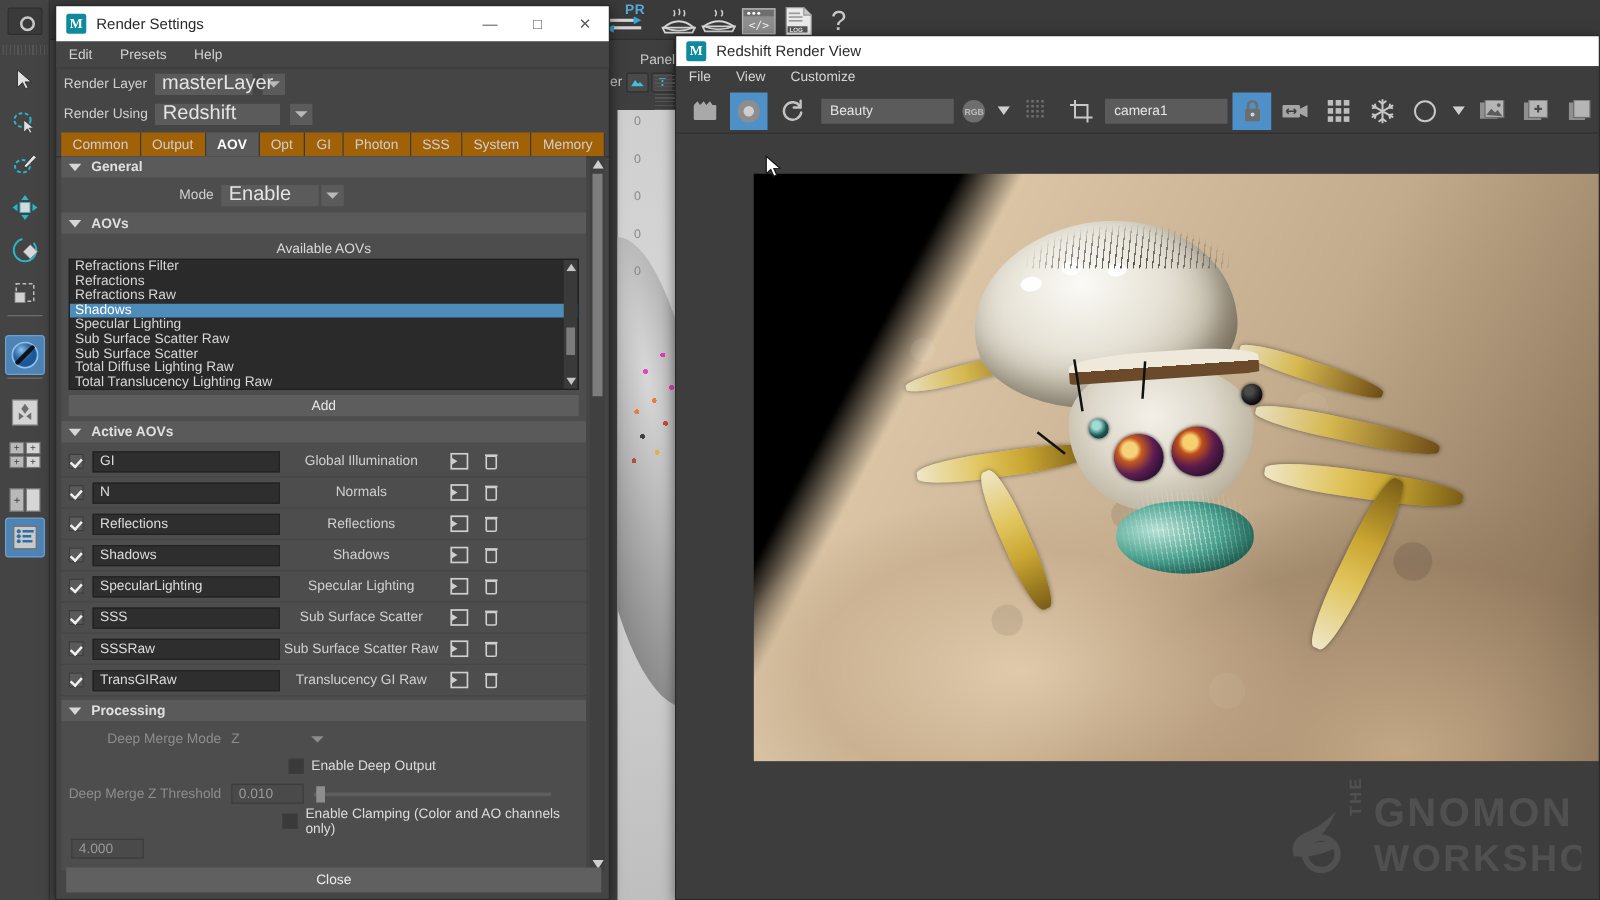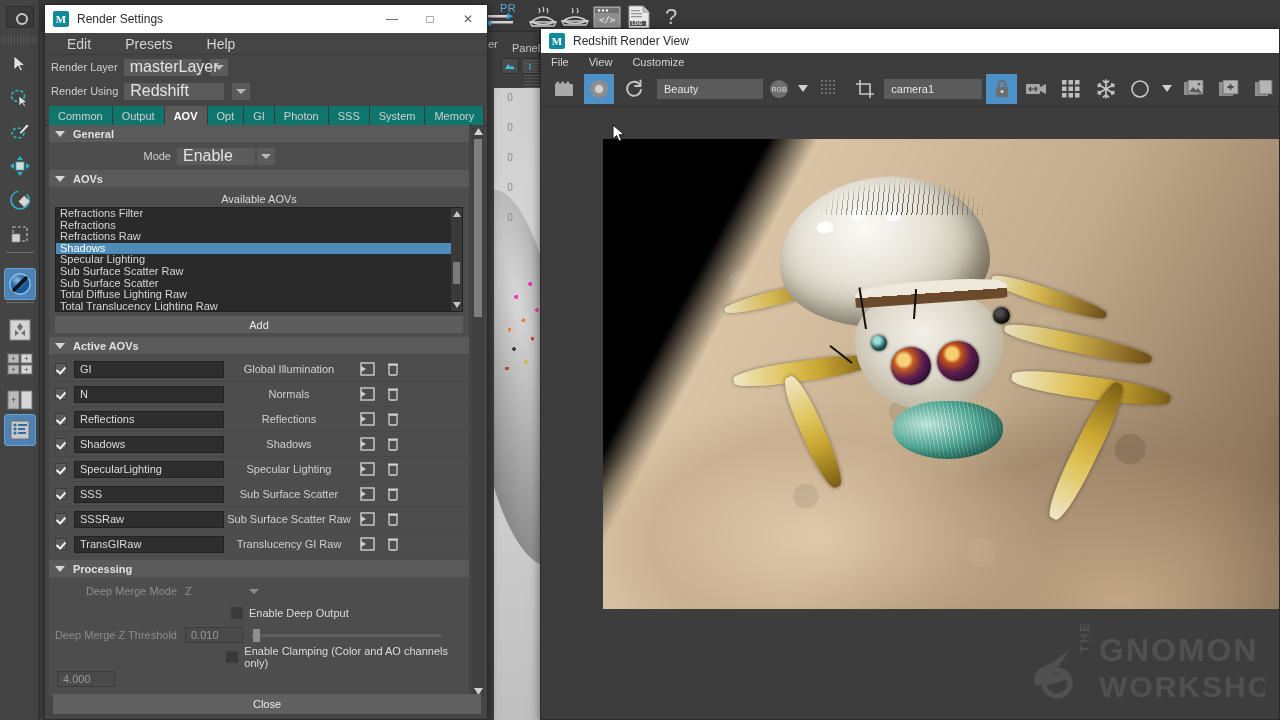--- a/index.html
+++ b/index.html
@@ -46,21 +46,21 @@
   }
   .tool-sep {
     position:absolute; left:6px; width:28px; height:1px; background:#6d6d6d;
   }
 
   
   .topbar-icons { position:absolute; left:482px; top:0; height:32px; }
   .tbi { position:absolute; top:3px; width:30px; height:27px;
          display:flex; align-items:center; justify-content:center; }
   .pr-label { position:absolute; left:500px; top:2px; font-size:11px;
-              color:#55a8d8; font-weight:normal; letter-spacing:.5px; }
+              color:#55a8d8; font-weight:bold; letter-spacing:.5px; }
   .pr-arrows { position:absolute; left:485px; top:14px; width:36px; height:14px; }
 
   
   .panel-strip {
     position:absolute; left:486px; top:32px; width:54px; height:688px;
     background:#3f3f3f; border-right:1px solid #2e2e2e;
   }
   .panel-menu-txt {
     position:absolute; font-size:11px; color:#c9c9c9;
   }
@@ -120,21 +120,21 @@
   .rs-title-text { margin-left:8px; font-size:12px; color:#2a2a2a; }
   .win-ctrls { position:absolute; right:0; top:0; height:28px; display:flex; }
   .win-ctrl {
     width:38px; height:28px; display:flex; align-items:center; justify-content:center;
     color:#5a5a5a; font-size:12px;
   }
   .rs-menubar {
     height:22px; background:#454545; display:flex; align-items:center;
     padding-left:10px; gap:22px; border-bottom:1px solid #3b3b3b;
   }
-  .rs-menubar span { font-size:14px; color:#d2d2d2;margin-left:12px; }
+  .rs-menubar span { font-size:11px; color:#d2d2d2; }
   .rs-field-row {
     height:24px; display:flex; align-items:center; padding-left:6px; gap:6px;
   }
   .rs-field-label { font-size:11px; color:#d0d0d0; }
   .rs-combo {
     height:17px; background:#5b5b5b; border:none; display:flex; align-items:center;
     padding:0 6px; font-size:16px; color:#e4e4e4; position:relative;
   }
   .combo-arrow {
     width:18px; height:17px; display:flex; align-items:center; justify-content:center;
@@ -144,21 +144,21 @@
     width:0;height:0;border-left:5px solid transparent;border-right:5px solid transparent;
     border-top:5px solid #b9b9b9; display:block;
   }
 
   .rs-tabs {
     display:flex; height:20px; align-items:flex-end; padding-left:4px; margin-top:3px;
     border-bottom:1px solid #2f2f2f;
   }
   .rs-tab {
     height:19px; padding:0 9px; font-size:11px; color:#cfcfcf;
-    background:#0f766e; display:flex; align-items:center;
+    background:#a16207; display:flex; align-items:center;
     border-right:1px solid #3a3a3a;
   }
   .rs-tab.active { background:#5a5a5a; color:#ffffff; font-weight:bold; }
 
   .rs-body {
     position:absolute; left:4px; top:120px; width:420px; height:572px;
     background:#4d4d4d; overflow:hidden;
   }
   .rs-scroll {
     position:absolute; left:427px; top:120px; width:12px; height:572px;
@@ -506,21 +506,21 @@
           <rect x="5" y="8" width="11" height="1.3" fill="#999"></rect>
           <rect x="5" y="11" width="11" height="1.3" fill="#999"></rect>
           <rect x="4" y="16" width="16" height="5" fill="#555"></rect>
           <text x="5.5" y="20.3" font-size="5" fill="#eee" font-weight="bold">LOG</text>
         </svg>
     </div>
     <div class="tbi" style="left:174px; font-size:22px; color:#c9c9c9;">?</div>
   </div>
 
   <div class="panel-strip"></div>
-  <div class="panel-menu-txt" style="left:488px; top:38px;">er</div>
+  <div class="panel-menu-txt" style="left:488px; top:60px;">er</div>
   <div class="panel-menu-txt" style="left:512px; top:42px;">Panel</div>
   <div class="panel-mini-btn" style="left:501px; top:58px;">
     <svg width="12" height="10" viewBox="0 0 12 10">
         <path d="M1 8 L4 3 L6.5 6 L8 4.5 L11 8 Z" fill="#3fc1d9"></path>
       </svg>
   </div>
   <div class="panel-mini-btn" style="left:521px; top:58px;">T</div>
   <div class="right-shelf"></div>
 
   <div class="viewport-sliver">

